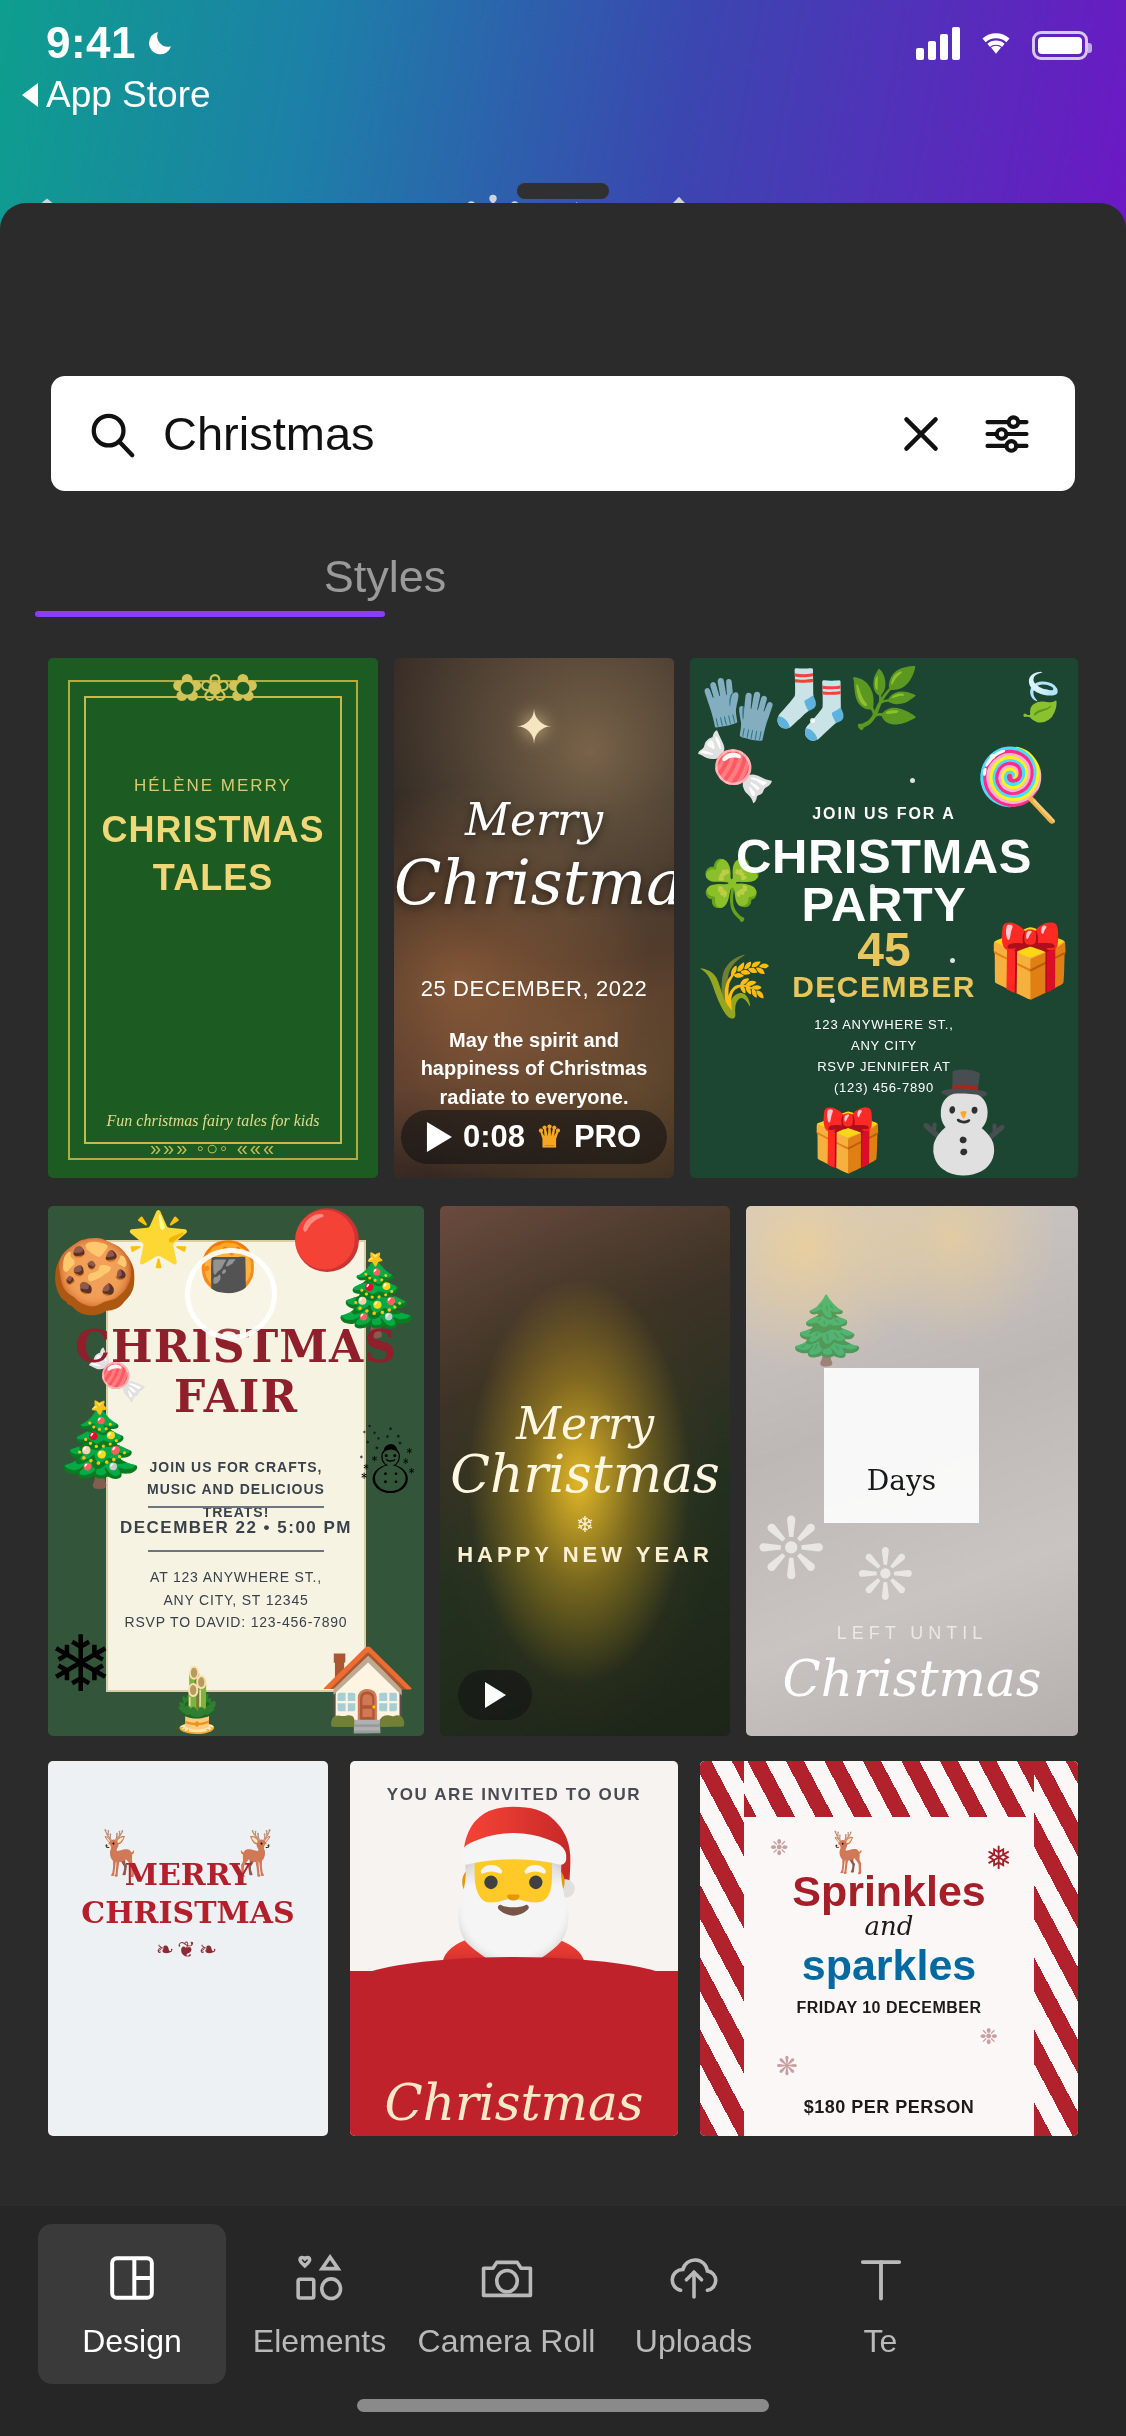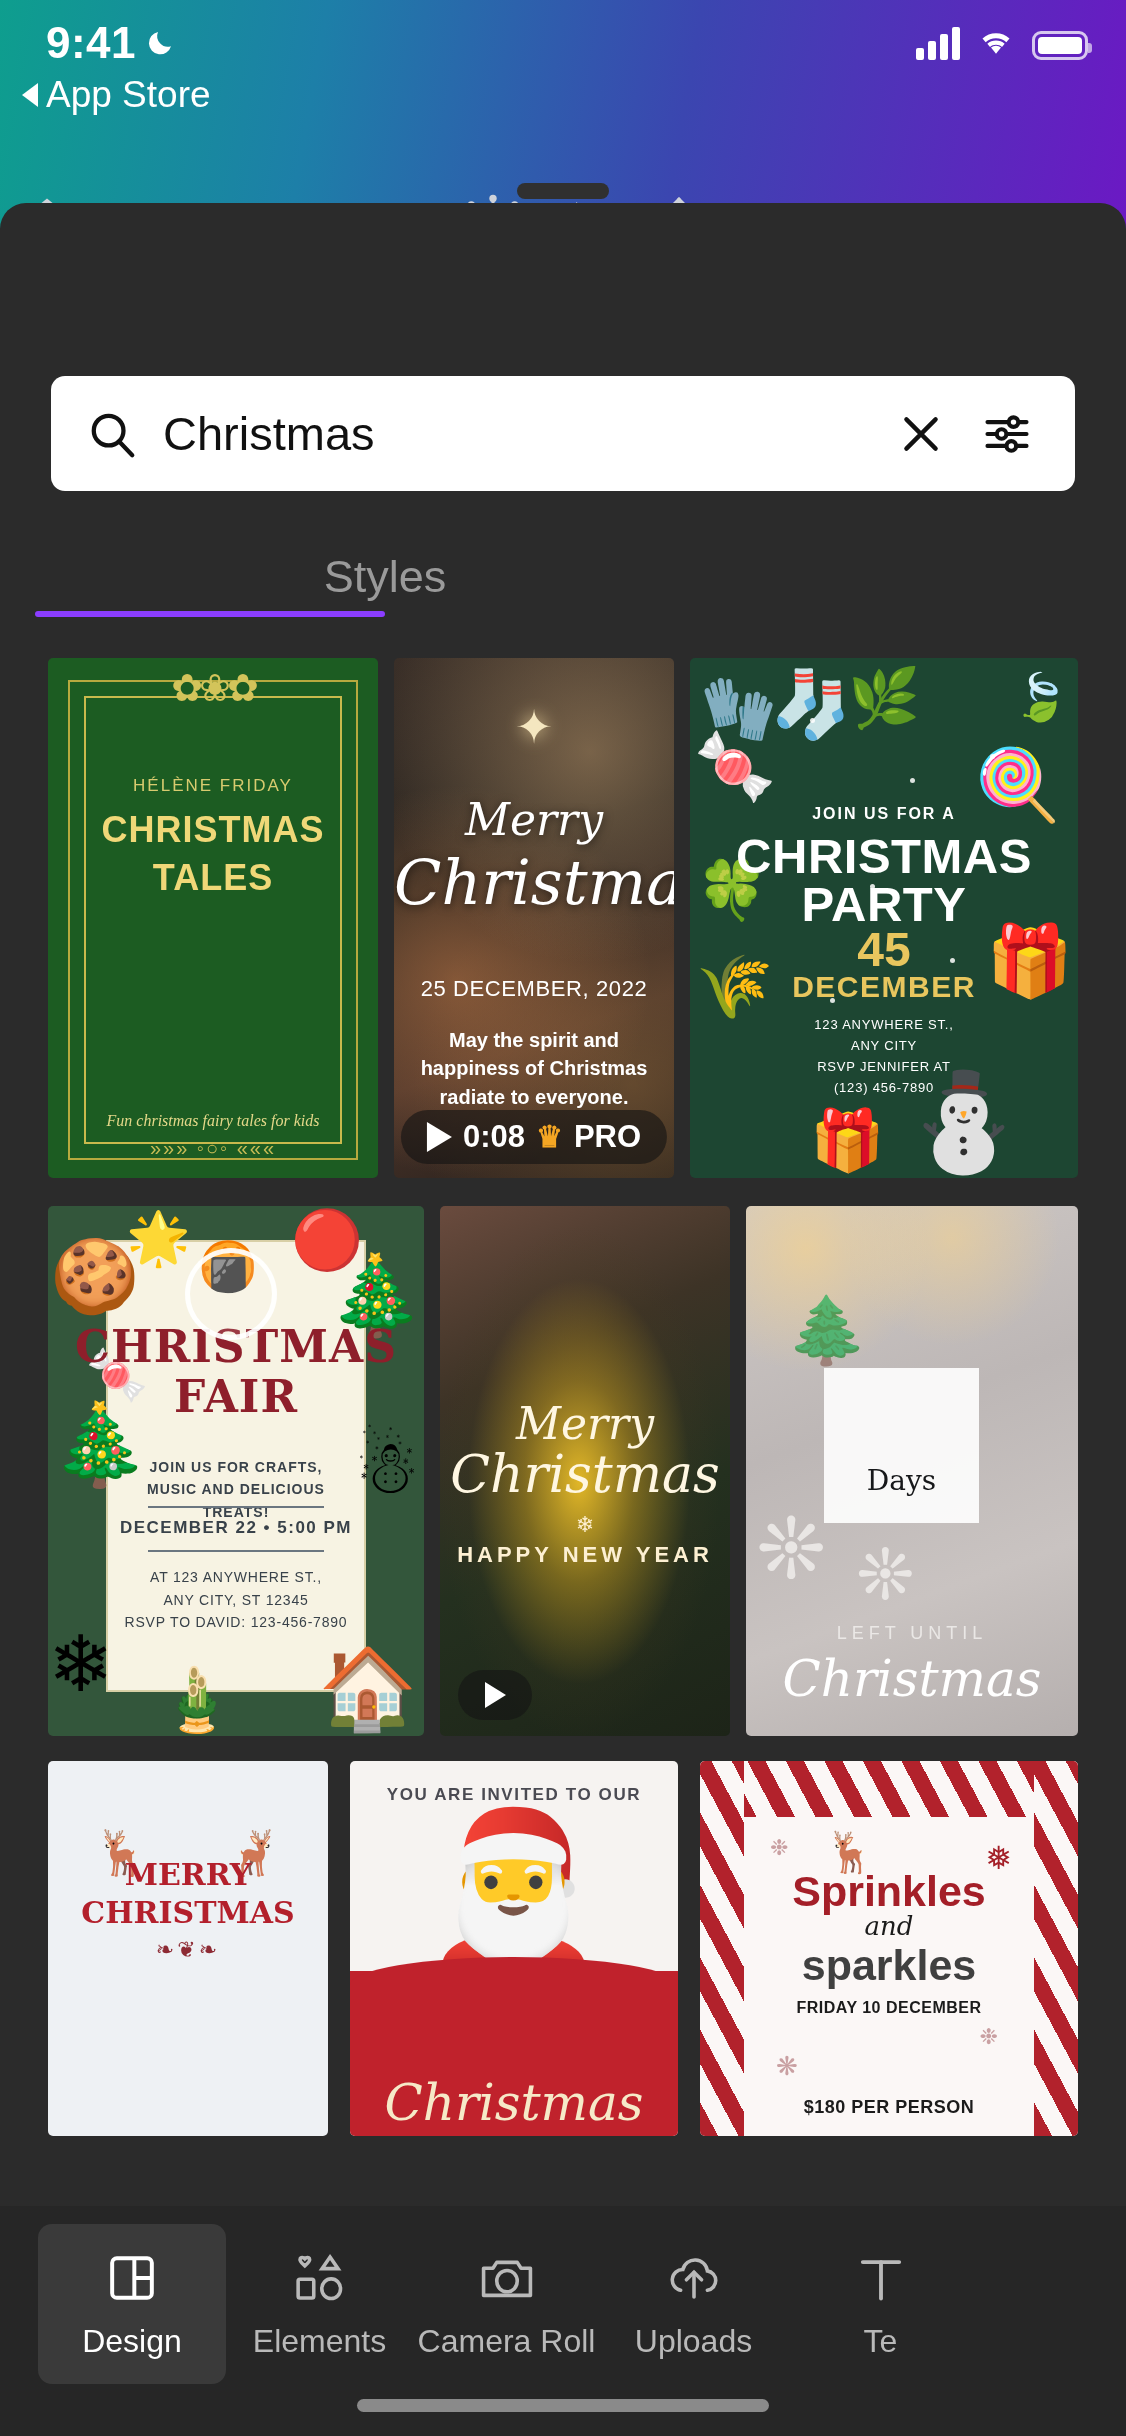--- a/index.html
+++ b/index.html
@@ -196,21 +196,21 @@
   .c9{ left:700px; top:1103px; width:378px; height:375px; background:#fbf7f6;}
   .c9 .stripes{ position:absolute; left:0; top:0; right:0; height:56px;
     background:repeating-linear-gradient(62deg,#b2222c 0 16px,#fbf7f6 16px 34px);}
   .c9 .stripeL{ position:absolute; left:0; top:0; bottom:0; width:44px;
     background:repeating-linear-gradient(62deg,#b2222c 0 16px,#fbf7f6 16px 34px);}
   .c9 .stripeR{ position:absolute; right:0; top:0; bottom:0; width:44px;
     background:repeating-linear-gradient(62deg,#b2222c 0 16px,#fbf7f6 16px 34px);}
   .c9 .antler{ position:absolute; left:50%; transform:translateX(-64px); top:68px; font-size:40px; color:#a41f28;}
   .c9 .s1{ position:absolute; left:0; right:0; top:106px; text-align:center; color:#a41f28; font-size:43px; font-weight:700;}
   .c9 .and{ position:absolute; left:0; right:0; top:150px; text-align:center; color:#1b1b1b; font-size:26px; font-family:"DejaVu Serif",serif; font-style:italic;}
-  .c9 .s2{ position:absolute; left:0; right:0; top:180px; text-align:center; color:#404040; font-size:43px; font-weight:700;}
+  .c9 .s2{ position:absolute; left:0; right:0; top:180px; text-align:center; color:#0369a1; font-size:43px; font-weight:700;}
   .c9 .when{ position:absolute; left:0; right:0; top:238px; text-align:center; color:#1b1b1b; font-size:16px; font-weight:700; letter-spacing:.5px;}
   .c9 .price{ position:absolute; left:0; right:0; bottom:18px; text-align:center; color:#1b1b1b; font-size:18px; font-weight:700; letter-spacing:.5px;}
   .c9 .fl{ position:absolute; color:#c9a0a2; }
 
   
   .touch-ring{
     position:absolute; left:185px; top:1248px; width:92px; height:92px;
     border-radius:50%; border:5px solid rgba(255,255,255,.92);
     background:rgba(255,255,255,.12); z-index:20;
   }
@@ -356,21 +356,21 @@
     </div>
   </div>
   <div class="tab-underline"></div>
 
   <div class="grid">
 
     <div class="card c1">
       <div class="frame-outer"></div>
       <div class="frame-inner"></div>
       <div class="deco-top">✿❀✿</div>
-      <div class="author">HÉLÈNE FRIDAY</div>
+      <div class="author">HÉLÈNE MERRY</div>
       <div class="title">
         <span>CHRISTMAS</span><br>
         <span>TALES</span>
       </div>
       <div class="sub">Fun christmas fairy tales for kids</div>
       <div class="deco-bot">»»» ◦○◦ «««</div>
     </div>
 
     <div class="card c2">
       <div class="star">✦</div>

